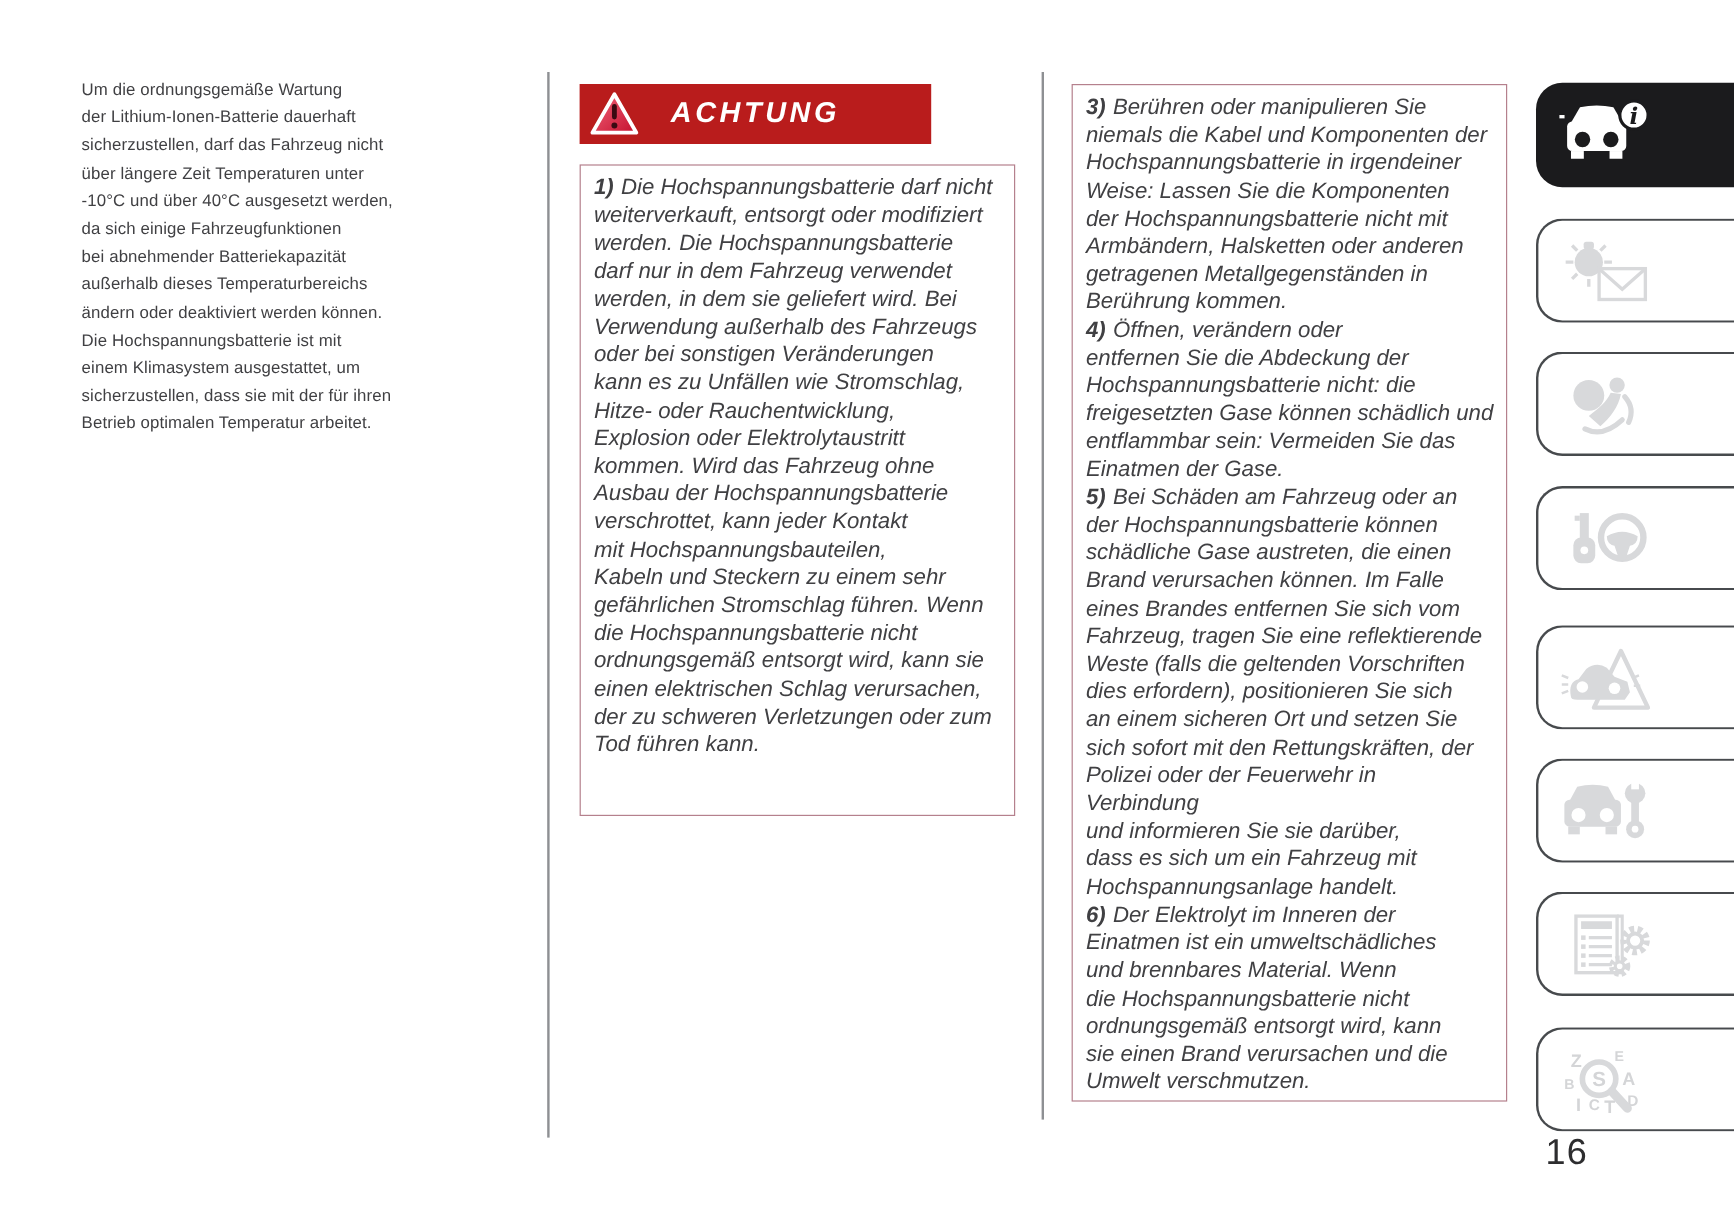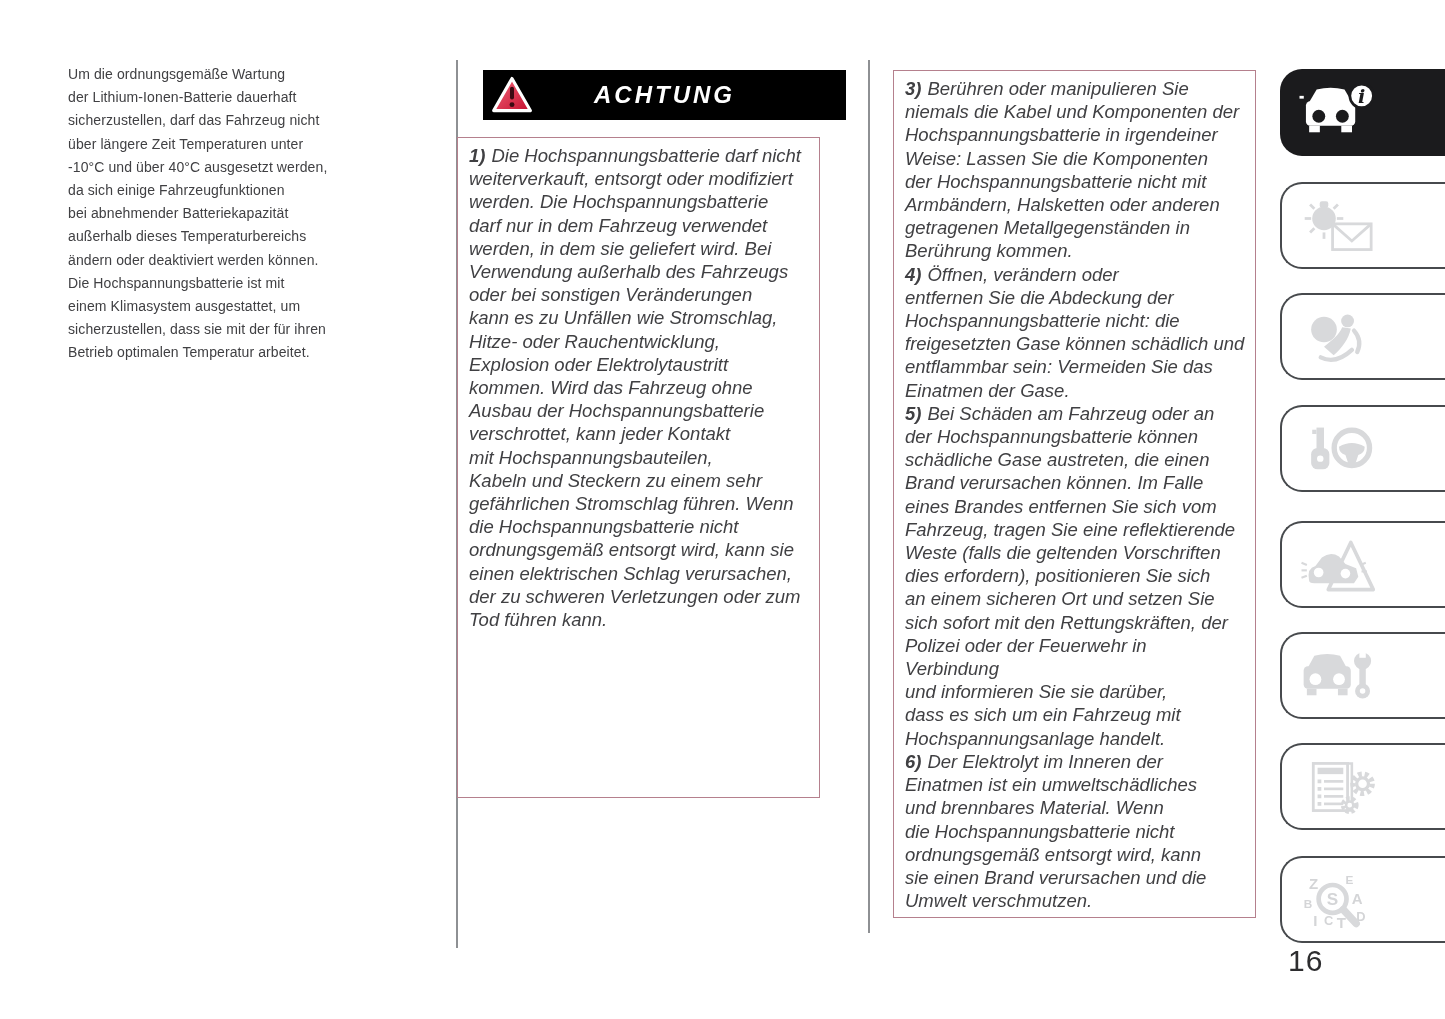--- a/index.html
+++ b/index.html
@@ -1,20 +1,20 @@
 <!DOCTYPE html>
 <html><head>
 <meta charset="utf-8">
 <style>
   html,body{margin:0;padding:0;}
   #page{position:relative;width:1445px;height:1019px;background:#ffffff;overflow:hidden;
         font-family:"Liberation Sans",sans-serif;color:#404043;}
   .col-text{position:absolute;white-space:pre-line;font-size:14px;line-height:23.2px;letter-spacing:0.1px;}
   .divider{position:absolute;width:2px;background:#8e9093;}
-  .warn-bar{position:absolute;left:483px;top:70px;width:363px;height:50px;background:#000000;}
+  .warn-bar{position:absolute;left:483px;top:70px;width:293px;height:50px;background:#b91c1c;}
   .warn-bar .bar-label{position:absolute;left:0;right:0;top:0;height:50px;line-height:50px;
         text-align:center;color:#ffffff;font-weight:bold;font-style:italic;font-size:24px;letter-spacing:3px;}
   .warn-tri{position:absolute;left:7px;top:4px;}
   .note-box{position:absolute;border:1px solid #b5808d;box-sizing:border-box;padding:6px 10px 1px 11px;background:#fff;}
   .note-box p{margin:0;font-style:italic;white-space:pre-line;font-size:18.5px;line-height:23.2px;}
   .note-box b{font-style:italic;margin-right:6px;}
   .tab{position:absolute;left:1280px;width:180px;height:87px;background:#ffffff;
        border:2px solid #474a4d;border-right:none;border-radius:22px 0 0 22px;
        box-sizing:border-box;display:flex;align-items:center;}
   .tab.active{background:#1b1b1d;border:none;}
@@ -53,21 +53,21 @@
           </linearGradient>
         </defs>
         <path d="M24 4 L44 39 L4 39 Z" fill="url(#rg)" stroke="#ffffff" stroke-width="3.4" stroke-linejoin="round"></path>
         <rect x="21.8" y="13" width="4.4" height="14" rx="2.2" fill="#3a0a12"></rect>
         <circle cx="24" cy="32.5" r="2.7" fill="#3a0a12"></circle>
       </svg>
     </span>
     <span class="bar-label">ACHTUNG</span>
   </div>
 
-  <div class="note-box" style="left:457px;top:137px;width:363px;height:661px;">
+  <div class="note-box" style="left:483px;top:137px;width:363px;height:543px;">
     <p><b>1)</b><span>Die Hochspannungsbatterie darf nicht
 weiterverkauft, entsorgt oder modifiziert
 werden. Die Hochspannungsbatterie
 darf nur in dem Fahrzeug verwendet
 werden, in dem sie geliefert wird. Bei
 Verwendung außerhalb des Fahrzeugs
 oder bei sonstigen Veränderungen
 kann es zu Unfällen wie Stromschlag,
 Hitze- oder Rauchentwicklung,
 Explosion oder Elektrolytaustritt

